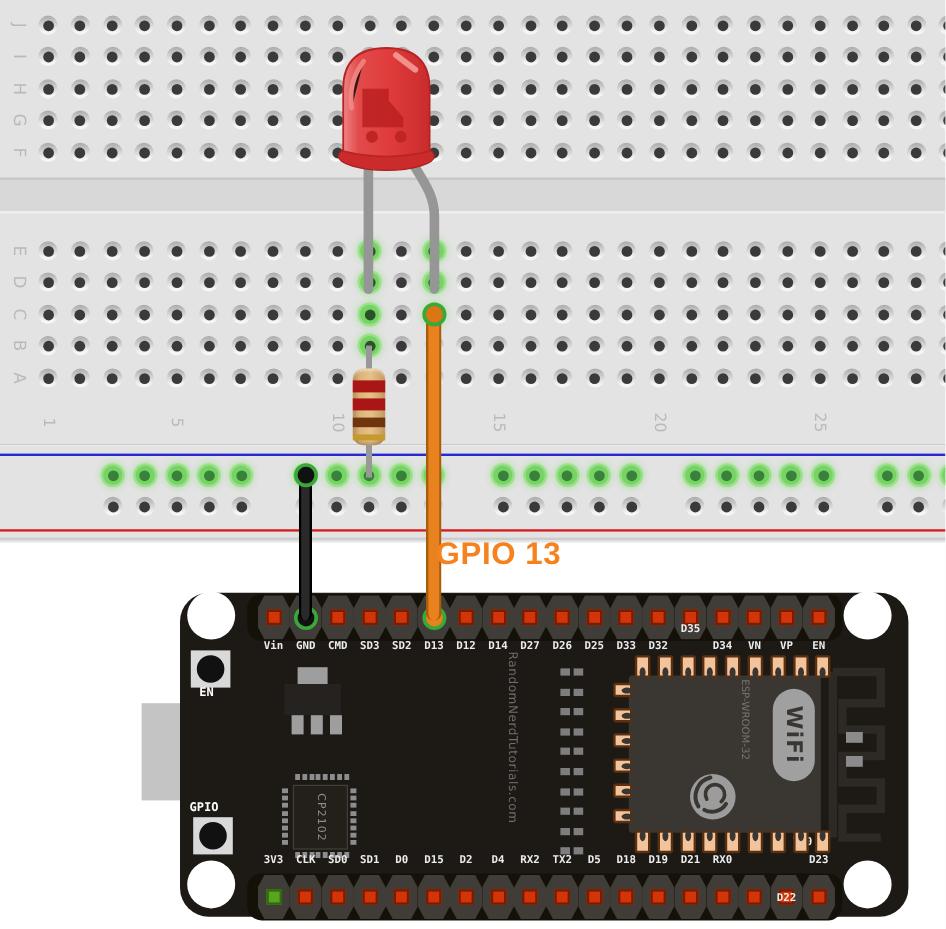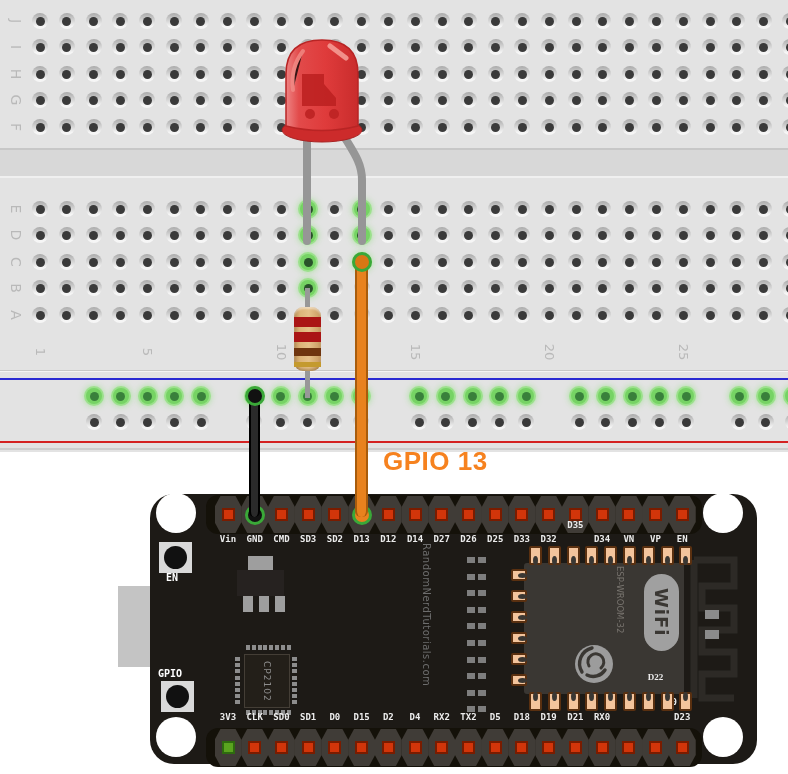--- a/index.html
+++ b/index.html
@@ -40,21 +40,21 @@
   .wire{position:absolute;border-radius:6px;box-sizing:border-box;z-index:5;}
   .wire-orange{left:355px;top:261px;width:13px;height:256px;background:#e8821e;
                border-left:2px solid #a85c0c;border-right:2px solid #a85c0c;}
   .wire-black{left:249px;top:393px;width:11px;height:124px;background:#2a2a2a;
               border-left:2px solid #000;border-right:2px solid #000;}
   .cap{position:absolute;width:14px;height:14px;border-radius:50%;border:3px solid #3aa838;
        transform:translate(-10px,-10px);z-index:6;box-sizing:content-box;}
   .cap-orange{background:#d97714;}
   .cap-black{background:#111;}
 
-  .gpio-label{position:absolute;left:383px;top:446px;z-index:7;color:#f6821f;
+  .gpio-label{position:absolute;left:363px;top:446px;z-index:7;color:#f6821f;
        font-family:"Liberation Sans",sans-serif;font-weight:bold;font-size:26px;letter-spacing:.5px;}
 
   
   .usb{position:absolute;left:118px;top:586px;width:34px;height:81px;background:#c4c4c4;z-index:0;}
   .esp{position:absolute;left:150px;top:494px;width:607px;height:270px;background:#1d1a16;
        border-radius:24px;z-index:1;}
   .mount{position:absolute;width:40px;height:40px;border-radius:50%;background:#ffffff;z-index:2;}
   .pinstrip{position:absolute;left:206px;width:496px;height:39px;background:#141109;
             border-radius:12px;z-index:2;}
   .pin{position:absolute;width:27px;height:37px;background:#403c37;z-index:3;
@@ -612,21 +612,21 @@
         <div class="pad"></div>
       </div>
       <div class="pinlabel" style="left: 602.08px; top: 712px;">RX0</div>
       <div class="pin" style="left: 615.3px; top: 729px;">
         <div class="pad"></div>
       </div>
       <div class="pinlabel" style="left: 628.8px; top: 697px; margin-left: 40px;">TX0</div>
       <div class="pin" style="left: 642.02px; top: 729px;">
         <div class="pad"></div>
       </div>
-      <div class="pinlabel" style="left: 655.52px; top: 672px; font-family: Liberation Serif, serif;">D22</div>
+      <div class="pinlabel" style="left: 655.52px; top: 744px;">D22</div>
       <div class="pin" style="left: 668.74px; top: 729px;">
         <div class="pad"></div>
       </div>
       <div class="pinlabel" style="left: 682.24px; top: 712px;">D23</div>
       <div class="pin-ring" style="left: 254.72px; top: 515px; background: rgb(17, 17, 17);"></div>
       <div class="pin-ring" style="left: 361.6px; top: 515px; background: rgb(232, 130, 30);"></div>
     </div>
 
   <div class="btn-sq" style="left:159px;top:542px;">
     <div class="btn-circle"></div>

